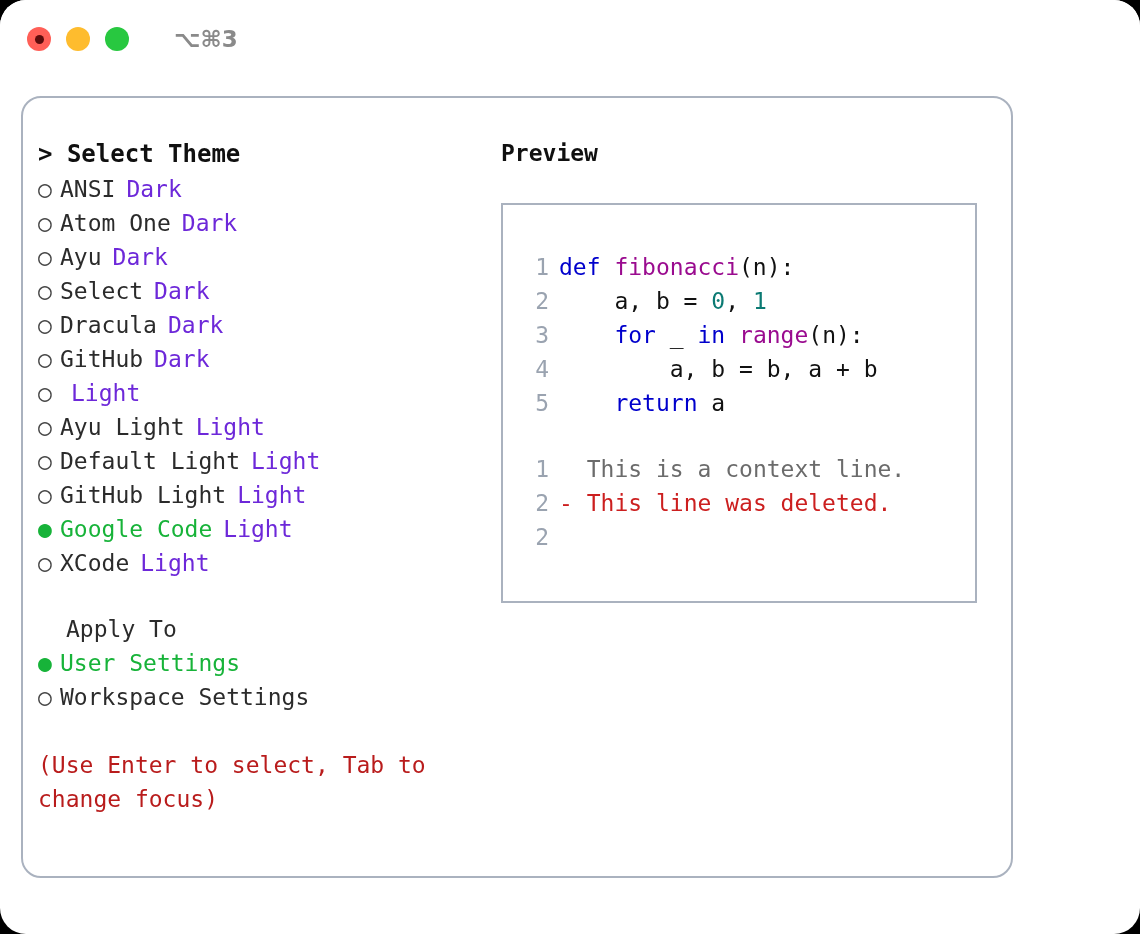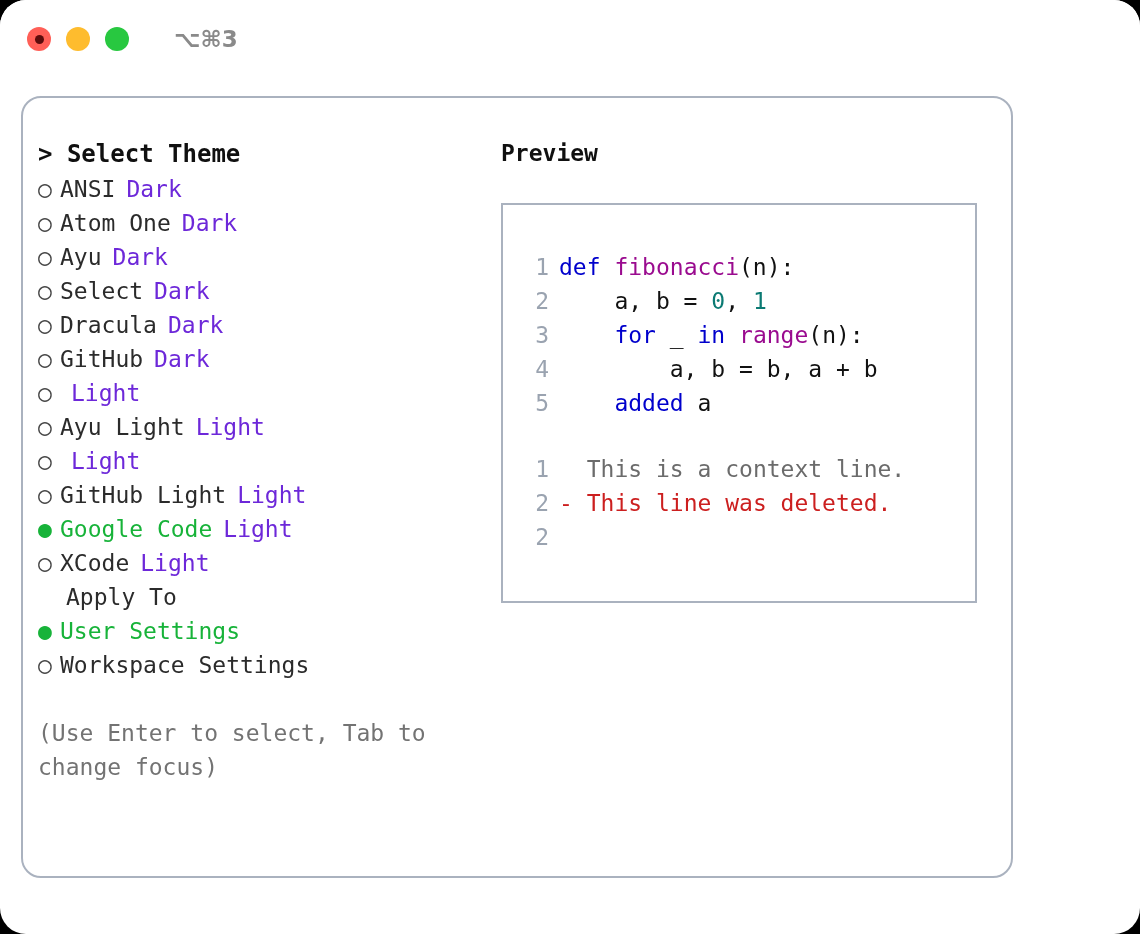--- a/index.html
+++ b/index.html
@@ -115,31 +115,31 @@
     flex: none;
   }
   .theme-row.selected .bullet { color: #17b339; }
   .theme-name { color: #2b2b2b; }
   .theme-row.selected .theme-name { color: #17b339; }
   .theme-kind {
     color: #6d28d9;
     margin-left: 11px;
   }
 
-  #apply-to-block { }
+  #apply-to-block { margin-top: 32px; }
   #apply-to-header {
     padding-left: 28px;
     font-size: 23px;
     line-height: 34px;
     color: #2b2b2b;
   }
 
   #hint-block {
     margin-top: 34px;
-    color: #737373;
+    color: #b91c1c;
     font-size: 23px;
     line-height: 34px;
     width: 405px;
     white-space: normal;
   }
 
   
   #preview-column {
     position: absolute;
     left: 478px;
@@ -219,21 +219,21 @@
 
       <div id="theme-list">
           <div class="theme-row mono-line"><span class="bullet">○</span><span class="theme-name">ANSI</span><span class="theme-kind">Dark</span></div>
           <div class="theme-row mono-line"><span class="bullet">○</span><span class="theme-name">Atom One</span><span class="theme-kind">Dark</span></div>
           <div class="theme-row mono-line"><span class="bullet">○</span><span class="theme-name">Ayu</span><span class="theme-kind">Dark</span></div>
           <div class="theme-row mono-line"><span class="bullet">○</span><span class="theme-name">Select</span><span class="theme-kind">Dark</span></div>
           <div class="theme-row mono-line"><span class="bullet">○</span><span class="theme-name">Dracula</span><span class="theme-kind">Dark</span></div>
           <div class="theme-row mono-line"><span class="bullet">○</span><span class="theme-name">GitHub</span><span class="theme-kind">Dark</span></div>
           <div class="theme-row mono-line"><span class="bullet">○</span><span class="theme-kind">Light</span></div>
           <div class="theme-row mono-line"><span class="bullet">○</span><span class="theme-name">Ayu Light</span><span class="theme-kind">Light</span></div>
-          <div class="theme-row mono-line"><span class="bullet">○</span><span class="theme-kind">Light</span></div>
+          <div class="theme-row mono-line"><span class="bullet">○</span><span class="theme-name">Default Light</span><span class="theme-kind">Light</span></div>
           <div class="theme-row mono-line"><span class="bullet">○</span><span class="theme-name">GitHub Light</span><span class="theme-kind">Light</span></div>
           <div class="theme-row mono-line selected"><span class="bullet">●</span><span class="theme-name">Google Code</span><span class="theme-kind">Light</span></div>
           <div class="theme-row mono-line"><span class="bullet">○</span><span class="theme-name">XCode</span><span class="theme-kind">Light</span></div>
         </div>
 
       <div id="apply-to-block">
         <div id="apply-to-header">Apply To</div>
         <div id="apply-to-list">
             <div class="theme-row mono-line selected"><span class="bullet">●</span><span class="theme-name">User Settings</span></div>
             <div class="theme-row mono-line"><span class="bullet">○</span><span class="theme-name">Workspace Settings</span></div>
@@ -245,21 +245,21 @@
 
     <div id="preview-column">
       <div id="preview-header">Preview</div>
 
       <div id="preview-box">
         <div id="code-area">
             <div class="code-line"><span class="gutter">1</span><span class="code-body"><span class="tok-kw">def </span><span class="tok-fn">fibonacci</span><span class="tok-punc">(n):</span></span></div>
             <div class="code-line"><span class="gutter">2</span><span class="code-body"><span class="tok-plain">    a, b = </span><span class="tok-num">0</span><span class="tok-plain">, </span><span class="tok-num">1</span></span></div>
             <div class="code-line"><span class="gutter">3</span><span class="code-body"><span class="tok-plain">    </span><span class="tok-kw">for</span><span class="tok-plain"> _ </span><span class="tok-kw">in</span><span class="tok-plain"> </span><span class="tok-fn">range</span><span class="tok-punc">(n):</span></span></div>
             <div class="code-line"><span class="gutter">4</span><span class="code-body"><span class="tok-plain">        a, b = b, a + b</span></span></div>
-            <div class="code-line"><span class="gutter">5</span><span class="code-body"><span class="tok-plain">    </span><span class="tok-kw">added</span><span class="tok-plain"> a</span></span></div>
+            <div class="code-line"><span class="gutter">5</span><span class="code-body"><span class="tok-plain">    </span><span class="tok-kw">return</span><span class="tok-plain"> a</span></span></div>
             <div class="diff-gap"></div>
             <div class="code-line"><span class="gutter">1</span><span class="code-body diff-ctx"><span> </span><span> </span><span>This is a context line.</span></span></div>
             <div class="code-line"><span class="gutter">2</span><span class="code-body diff-del"><span>-</span><span> </span><span>This line was deleted.</span></span></div>
             <div class="code-line"><span class="gutter">2</span></div>
           </div>
       </div>
     </div>
 
   </div>
 </div>

